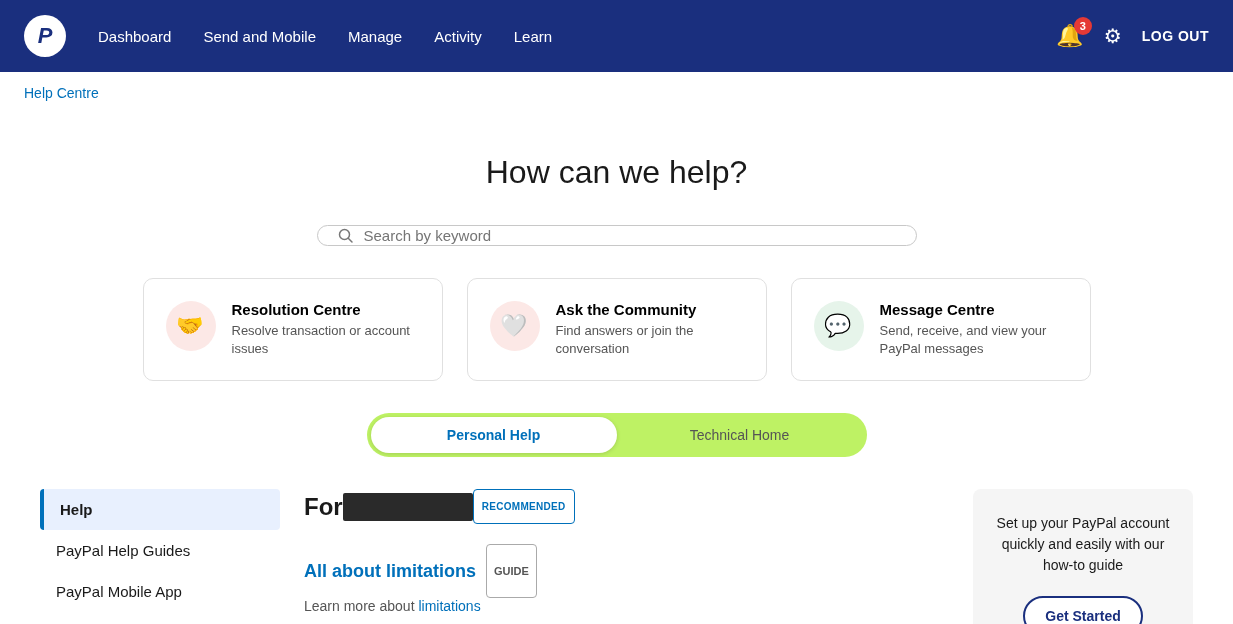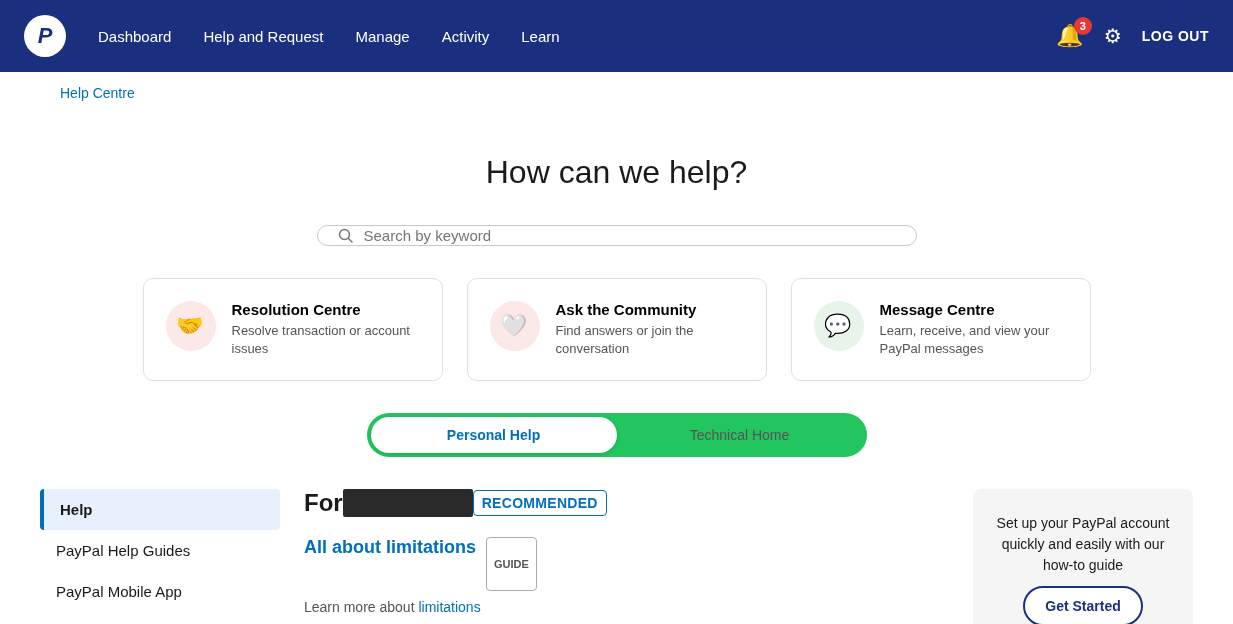--- a/index.html
+++ b/index.html
@@ -76,21 +76,21 @@
       font-weight: 700;
       letter-spacing: 0.5px;
       cursor: pointer;
       border: none;
       background: none;
     }
 
     
     .breadcrumb-bar {
       background: white;
-      padding: 12px 60px;
+      padding: 12px 24px;
     }
     .breadcrumb-link {
       color: #0070ba;
       font-size: 14px;
       cursor: pointer;
       text-decoration: none;
     }
 
     
     .main-content {
@@ -174,21 +174,21 @@
       line-height: 1.4;
     }
 
     
     .tabs-container {
       display: flex;
       justify-content: center;
       margin-bottom: 32px;
     }
     .tabs-wrapper {
-      background: #22c55e;
+      background: #bef264;
       border-radius: 30px;
       display: flex;
       padding: 4px;
       width: 500px;
     }
     .tab {
       flex: 1;
       text-align: center;
       padding: 10px 0;
       border-radius: 26px;
@@ -251,30 +251,30 @@
       background: #2a2a2a;
       width: 130px;
       height: 28px;
       border-radius: 2px;
       display: inline-block;
     }
     .recommended-badge {
       background: white;
       border: 1.5px solid #0070ba;
       color: #0070ba;
-      font-size: 14px;
-      font-weight: 700;
-      padding: 4px 8px;
+      font-size: 10px;
+      font-weight: 700;
+      padding: 11px 8px;
       border-radius: 4px;
       letter-spacing: 0.3px;
     }
     .help-article-title {
       display: flex;
+      align-items: center;
       gap: 10px;
-      margin-bottom: 8px;
     }
     .help-article-title a {
       color: #0070ba;
       font-size: 18px;
       font-weight: 600;
       text-decoration: none;
       cursor: pointer;
     }
     .guide-badge {
       background: white;
@@ -308,21 +308,21 @@
       flex-shrink: 0;
       background: #f5f5f5;
       border-radius: 8px;
       padding: 24px 20px;
       text-align: center;
     }
     .right-sidebar-text {
       font-size: 14px;
       color: #1a1a1a;
       line-height: 1.5;
-      margin-bottom: 10px;
+      margin-bottom: 20px;
     }
     .get-started-btn {
       border: 2px solid #1a2f7e;
       background: white;
       color: #1a2f7e;
       padding: 10px 20px;
       border-radius: 25px;
       font-size: 14px;
       font-weight: 600;
       cursor: pointer;
@@ -330,21 +330,21 @@
   </style>
 </head>
 <body>
 
 <nav class="navbar">
   <div class="navbar-logo">
     <span>P</span>
   </div>
   <div class="nav-links">
     <a class="nav-link">Dashboard</a>
-    <a class="nav-link">Help and Request</a>
+    <a class="nav-link">Send and Mobile</a>
     <a class="nav-link">Manage</a>
     <a class="nav-link">Activity</a>
     <a class="nav-link">Learn</a>
   </div>
   <div class="nav-right">
     <div class="bell-wrapper">
       <span class="bell-icon">🔔</span>
       <span class="bell-badge">3</span>
     </div>
     <span class="gear-icon">⚙</span>
@@ -384,21 +384,21 @@
       <div class="card-icon-circle card-icon-community">🤍</div>
       <div class="card-text">
         <h3>Ask the Community</h3>
         <p>Find answers or join the conversation</p>
       </div>
     </div>
     <div class="card">
       <div class="card-icon-circle card-icon-message">💬</div>
       <div class="card-text">
         <h3>Message Centre</h3>
-        <p>Learn, receive, and view your PayPal messages</p>
+        <p>Send, receive, and view your PayPal messages</p>
       </div>
     </div>
   </div>
 
   <div class="tabs-container">
     <div class="tabs-wrapper">
       <div class="tab active">Personal Help</div>
       <div class="tab inactive">Technical Home</div>
     </div>
   </div>

